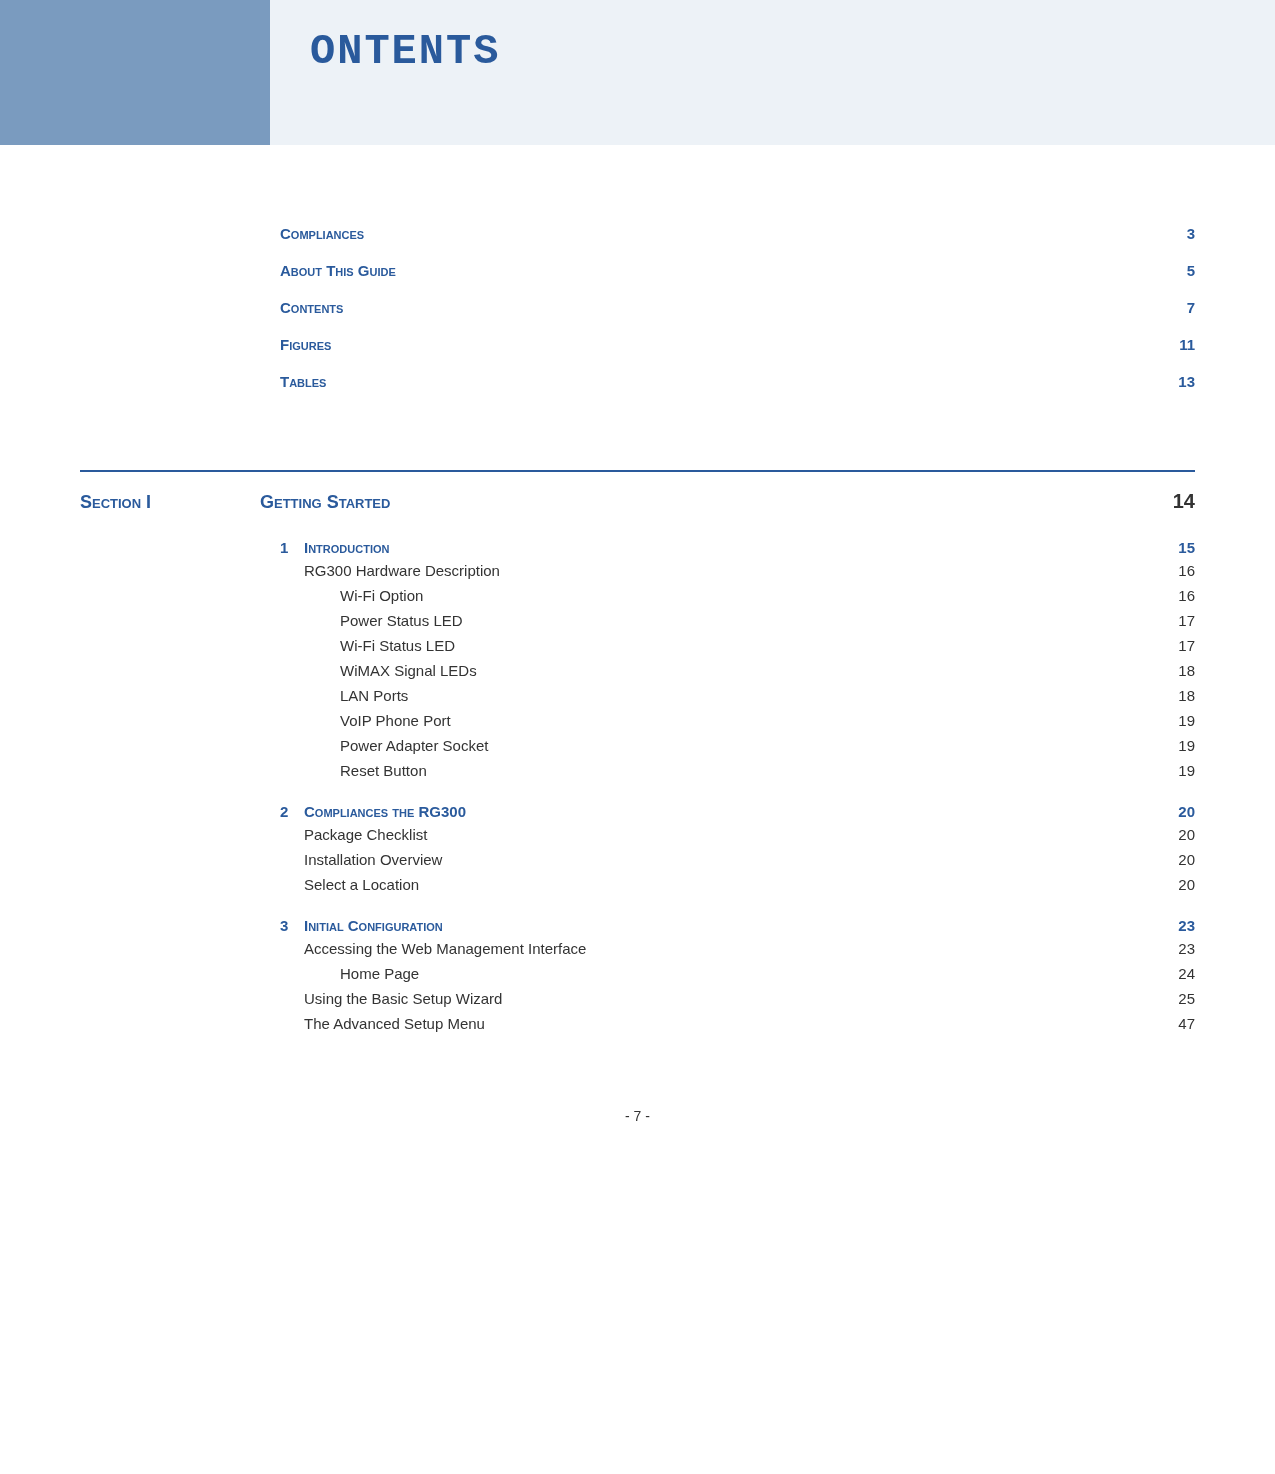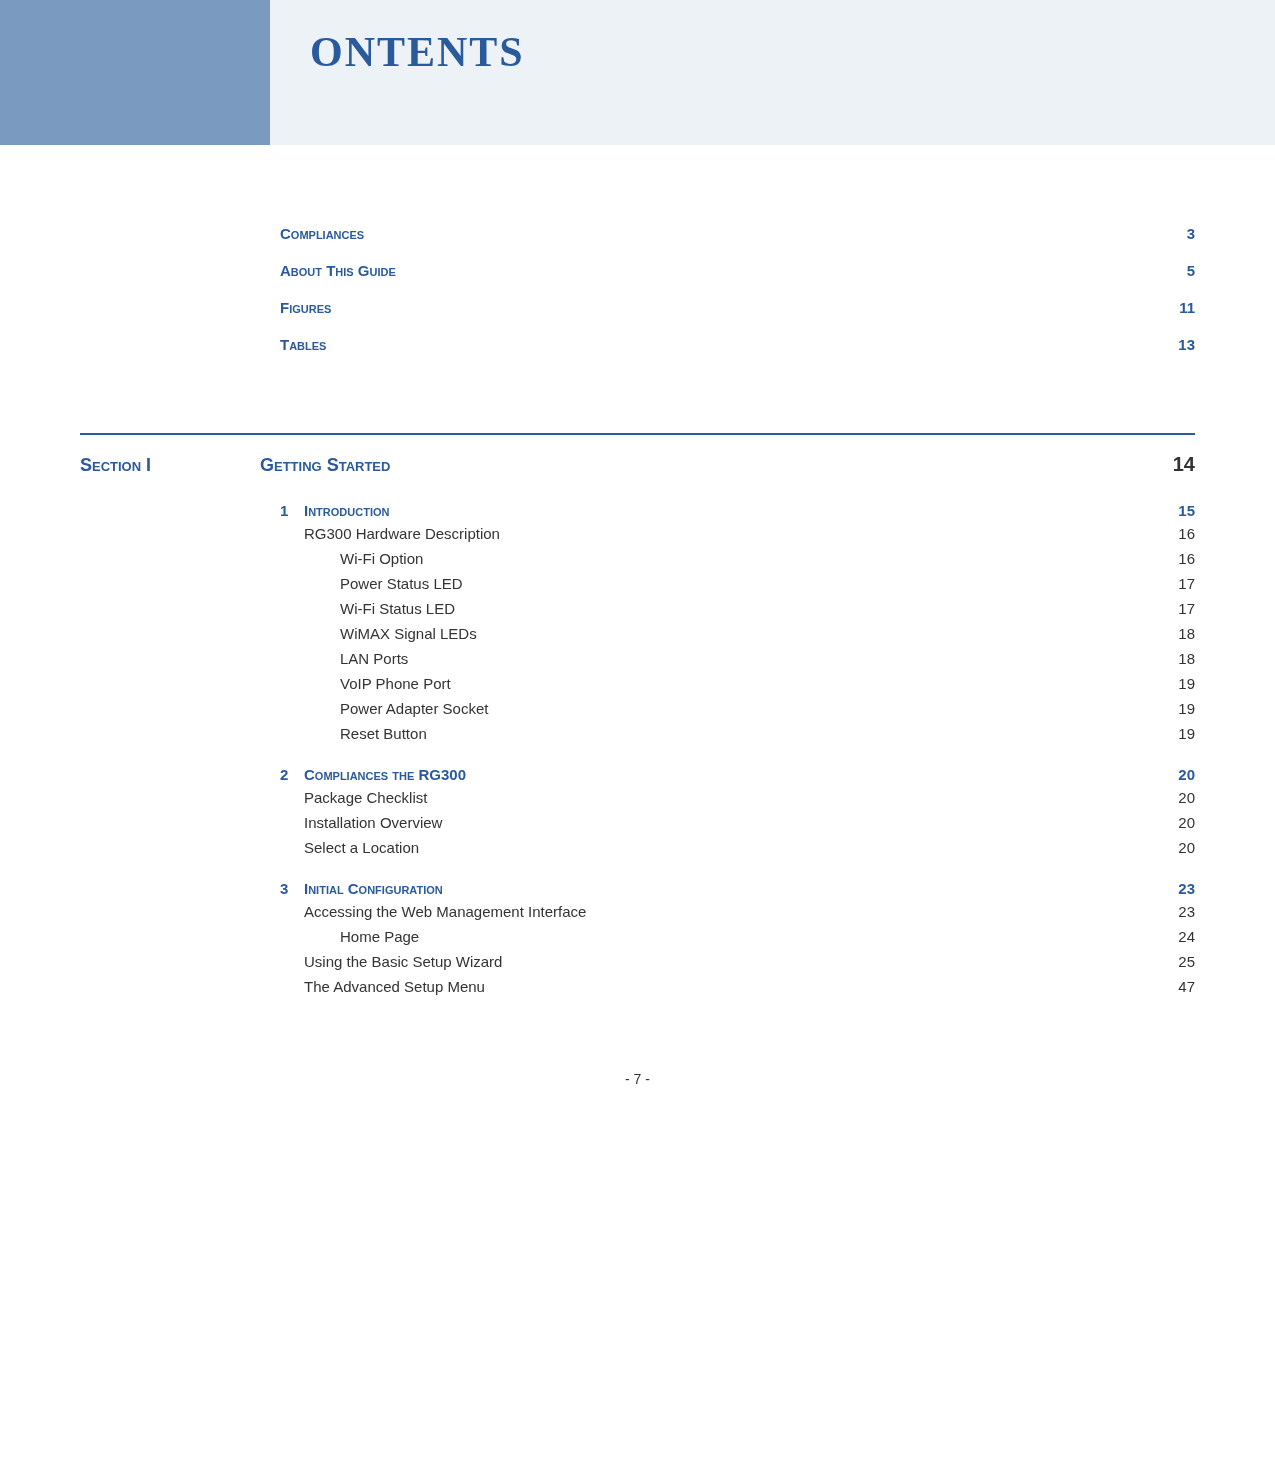--- a/index.html
+++ b/index.html
@@ -27,21 +27,21 @@
       flex: 1;
       background: #edf2f7;
       padding: 28px 40px;
       display: flex;
       align-items: flex-start;
     }
     .header-title {
       font-size: 42px;
       font-weight: bold;
       color: #2a5a9c;
-      font-family: Liberation Serif, serif;
+      font-family: Liberation Mono, monospace;
       letter-spacing: 2px;
     }
     .header-title .small-caps {
       font-variant: small-caps;
     }
 
     
     .content {
       padding: 40px 0 40px 0;
     }
@@ -212,20 +212,25 @@
       <span class="toc-entry-title">Compliances</span>
       <span class="toc-dots"></span>
       <span class="toc-entry-page">3</span>
     </div>
       <div class="toc-entry">
       <span class="toc-entry-title">About This Guide</span>
       <span class="toc-dots"></span>
       <span class="toc-entry-page">5</span>
     </div>
       <div class="toc-entry">
+      <span class="toc-entry-title">Contents</span>
+      <span class="toc-dots"></span>
+      <span class="toc-entry-page">7</span>
+    </div>
+      <div class="toc-entry">
       <span class="toc-entry-title">Figures</span>
       <span class="toc-dots"></span>
       <span class="toc-entry-page">11</span>
     </div>
       <div class="toc-entry">
       <span class="toc-entry-title">Tables</span>
       <span class="toc-dots"></span>
       <span class="toc-entry-page">13</span>
     </div>
     </div>

